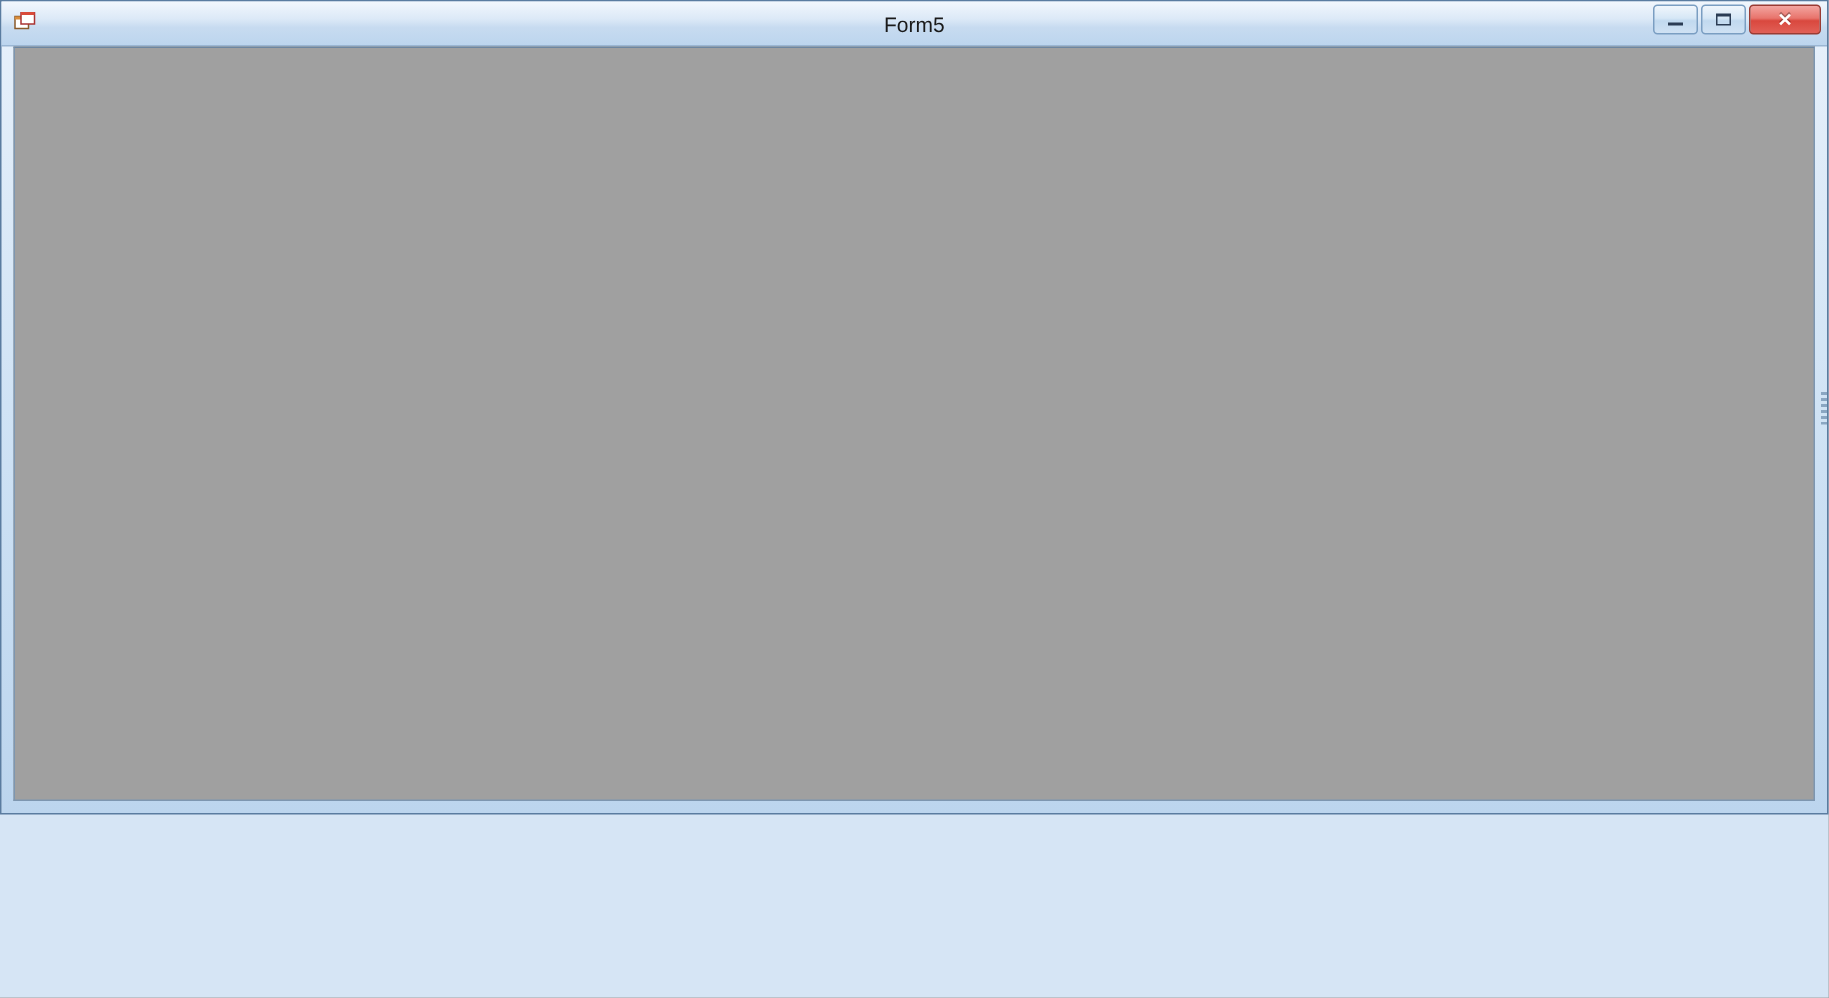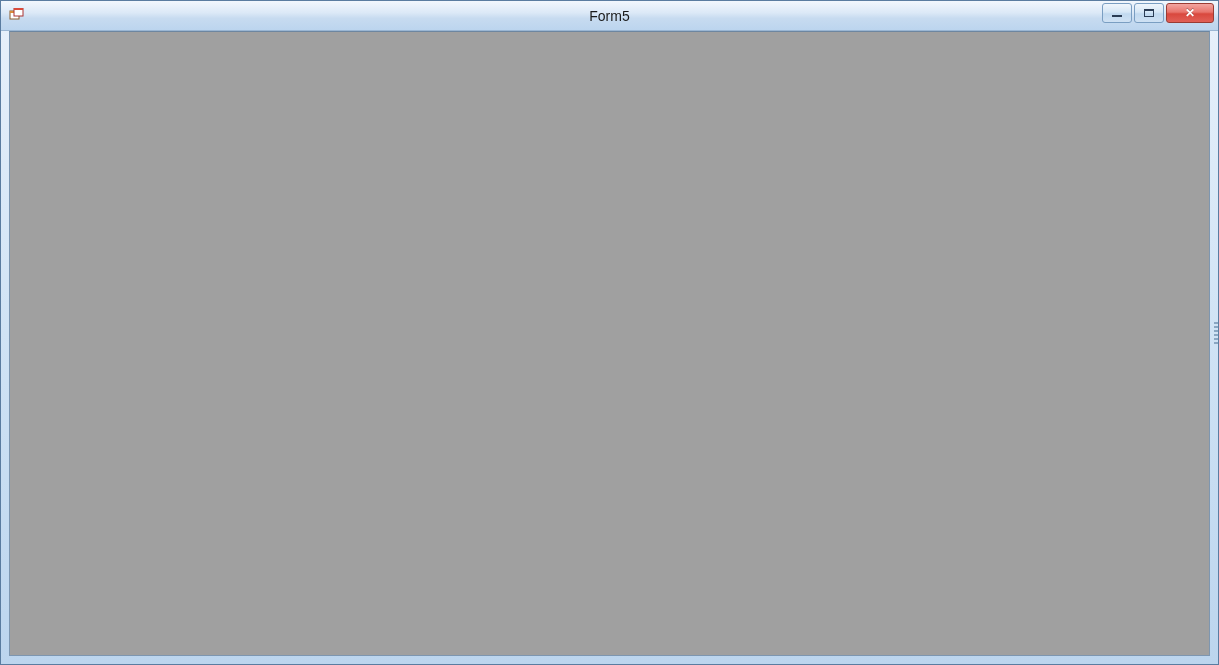--- a/index.html
+++ b/index.html
@@ -9,21 +9,21 @@
     }
     body {
       width: 1219px;
       height: 665px;
       font-family: 'Segoe UI', Tahoma, sans-serif;
       background: #d6e5f5;
       overflow: hidden;
     }
     .window-frame {
       width: 1219px;
-      height: 665px;
+      height: 543px;
       border: 1px solid #5a7ca0;
       background: linear-gradient(to bottom, #e8f1fb 0%, #d0e3f5 50%, #bcd5ee 100%);
       position: relative;
     }
     .titlebar {
       height: 30px;
       background: linear-gradient(to bottom, #f2f7fd 0%, #dce9f7 40%, #c7dbf0 60%, #bcd5ee 100%);
       display: flex;
       align-items: center;
       position: relative;

